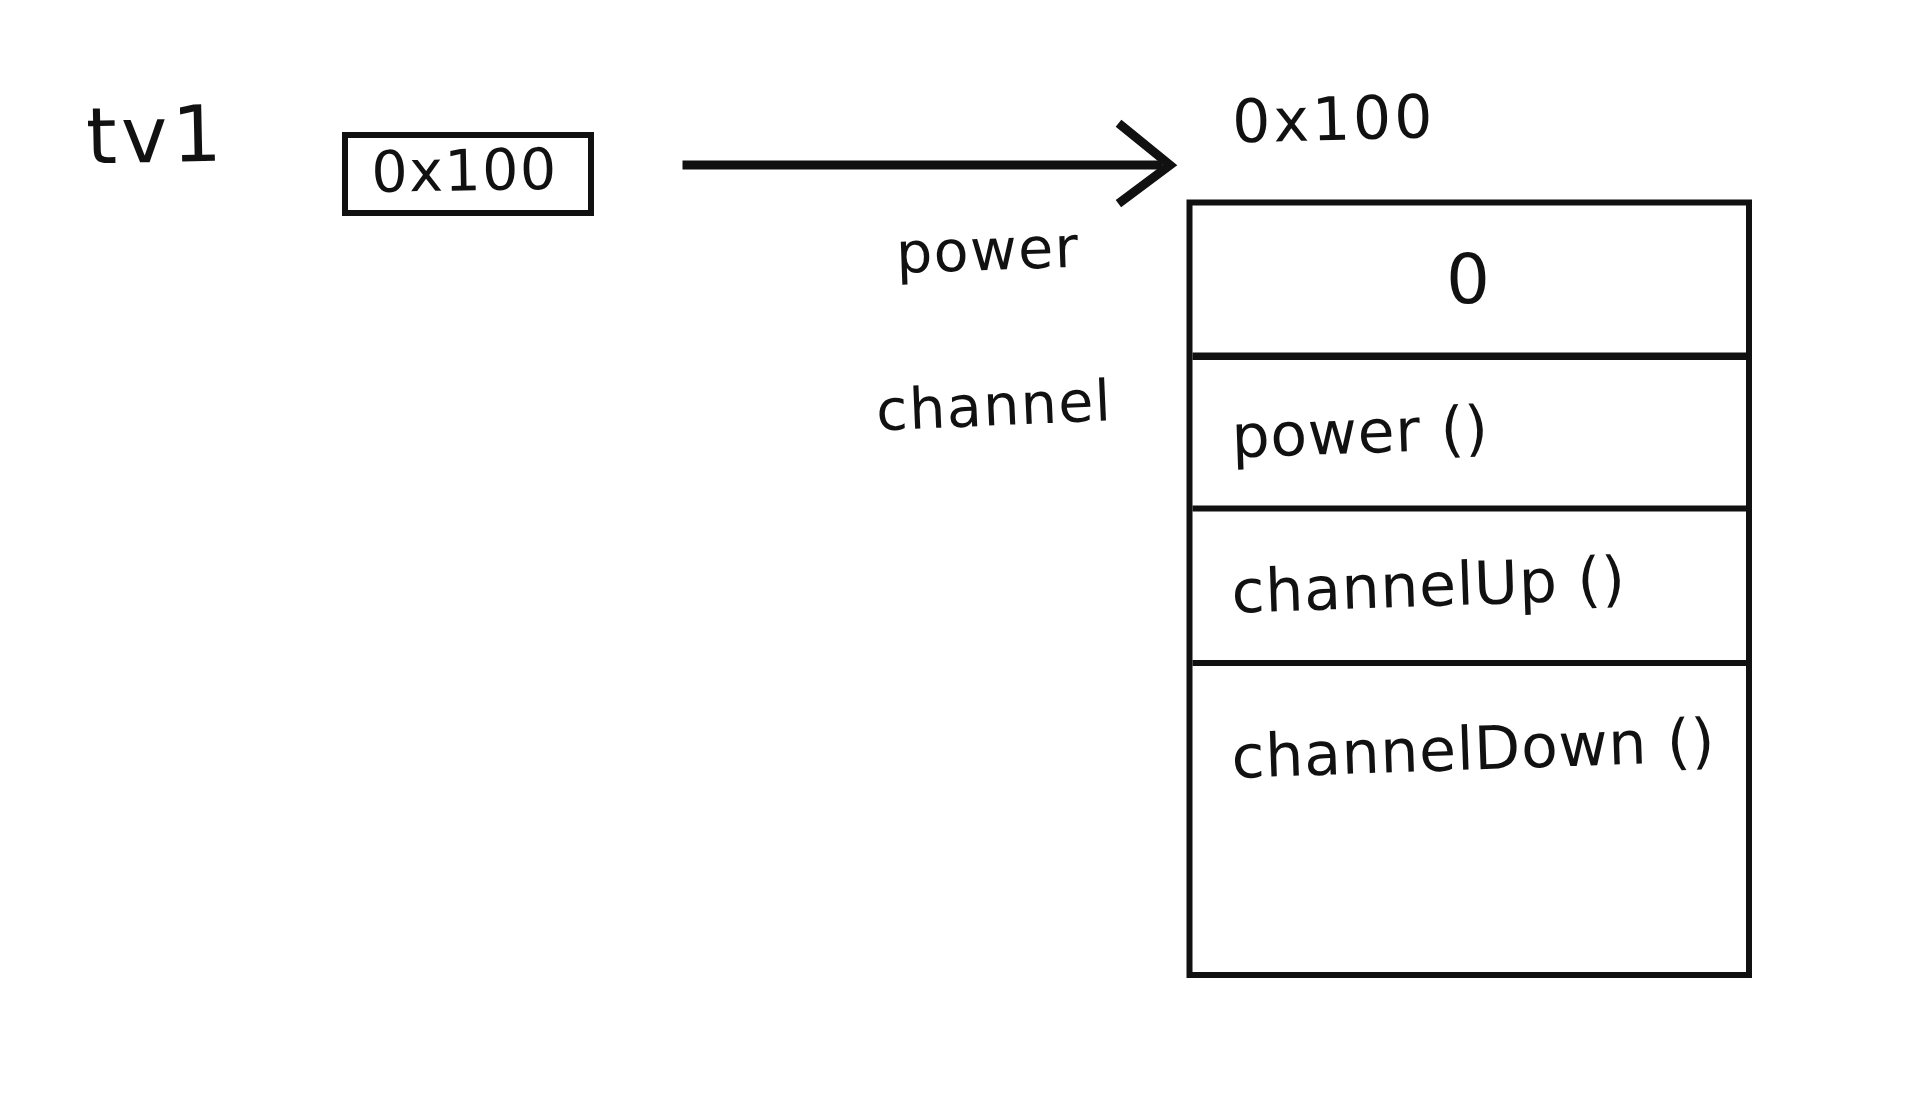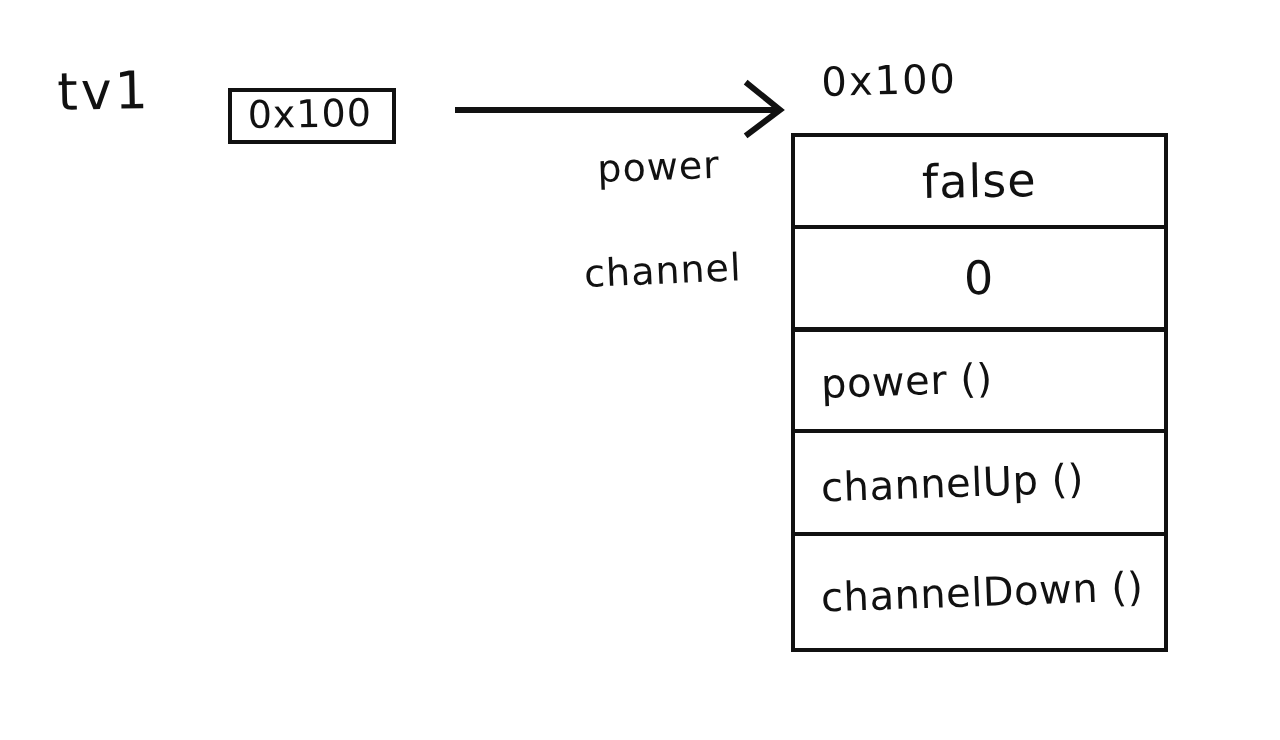--- a/index.html
+++ b/index.html
@@ -168,23 +168,20 @@
     <polyline points="748,84 780,110 748,134" fill="none" stroke="#111111" stroke-width="6" stroke-linecap="square" stroke-linejoin="miter"></polyline>
   </svg>
 
   <div class="hand edge-label-power">power</div>
   <div class="hand edge-label-channel">channel</div>
 
   <div class="hand obj-address">0x100</div>
 
   <div class="obj-box">
 
-    <div class="obj-row r-field-0 align-center">
-      <span class="cell-text">false</span>
-    </div>
 
     <div class="obj-row r-field-1 align-center">
       <span class="cell-text">0</span>
     </div>
 
     <div class="obj-row r-method-0 align-left">
       <span class="cell-text">power ()</span>
     </div>
 
     <div class="obj-row r-method-1 align-left">

